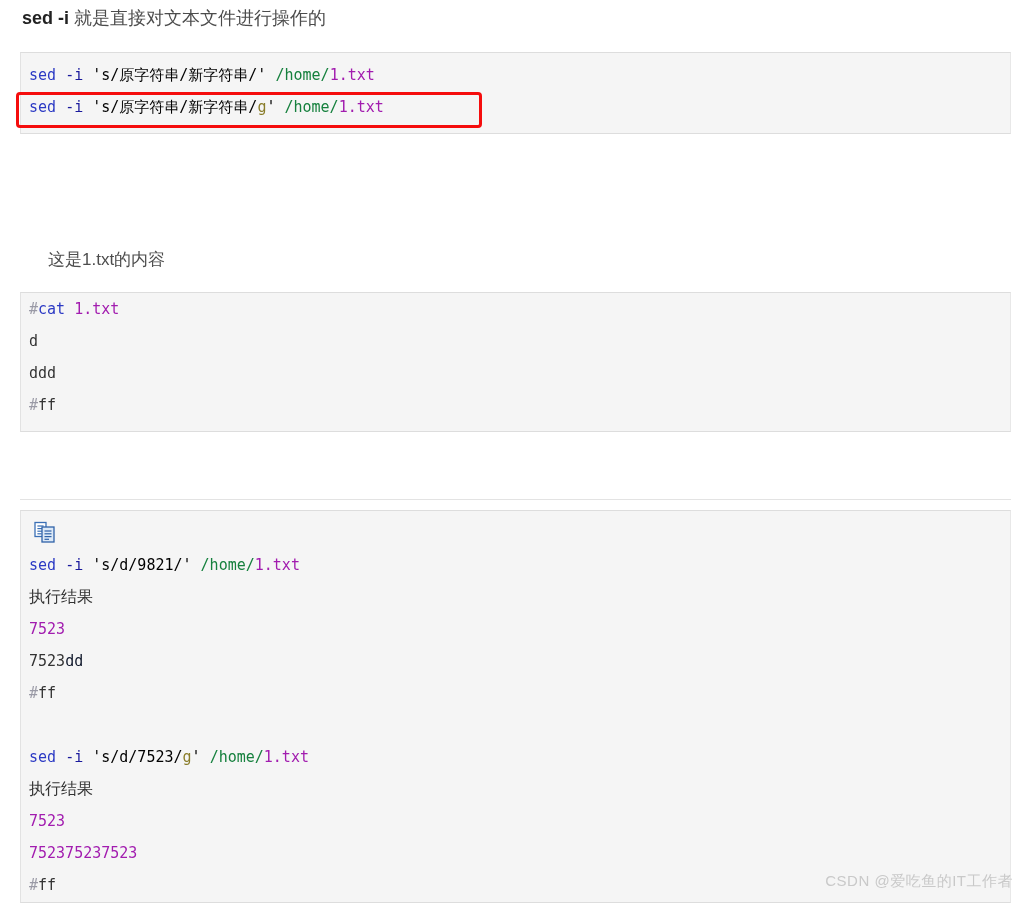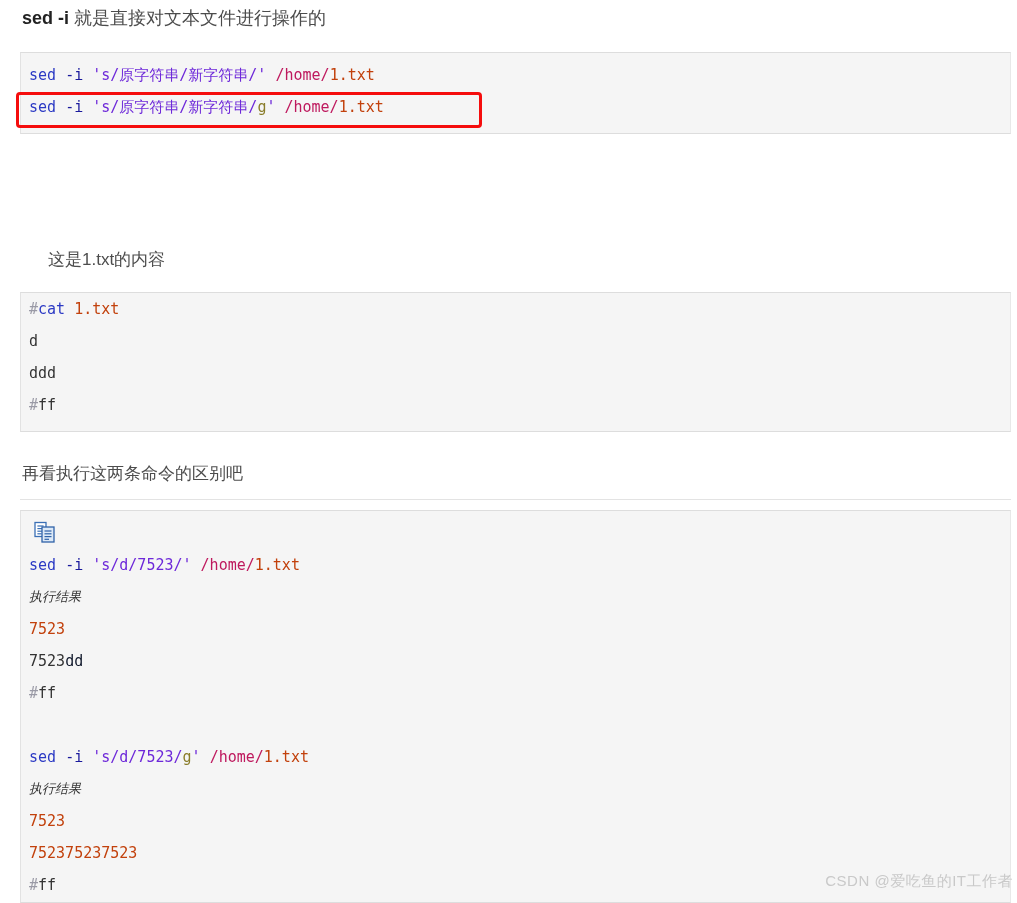--- a/index.html
+++ b/index.html
@@ -60,31 +60,30 @@
   }
   .codeline {
     white-space: pre;
     line-height: 32px;
     height: 32px;
     padding-left: 8px;
     color: #333333;
   }
   .codeline.cjk {
     font-family: "Liberation Sans", "DejaVu Sans", sans-serif;
-    font-size: 13px;
-    font-style: italic;
+    font-size: 16px;
   }
   .codeline.blank { height: 32px; }
 
   
   .tk-cmd   { color: #2b39c4; }          
   .tk-opt   { color: #1a1a9c; }          
-  .tk-str   { color: #6d28d9; }          
-  .tk-path  { color: #be185d; }          
-  .tk-num   { color: #c2410c; }          
+  .tk-str   { color: #000000; }          
+  .tk-path  { color: #15803d; }          
+  .tk-num   { color: #a21caf; }          
   .tk-g     { color: #8a7d2a; }          
   .tk-hash  { color: #9a9aa6; }          
   .tk-plain { color: #333333; }
   .tk-blue  { color: #0f172a; }
 
   
   .redbox {
     position: absolute;
     border: 3px solid #f50d0d;
     border-radius: 4px;
@@ -134,26 +133,25 @@
 
   <div class="para" style="top:248px;margin-left:26px;">这是1.txt的内容</div>
 
   <div class="codeblock" id="cb2" style="left:20px; top:292px; width:991px; height:140px; padding-top:0;">
       <div class="codeline"><span class="tk-hash">#</span><span class="tk-cmd">cat</span><span class="tk-plain"> </span><span class="tk-num">1.txt</span></div>
       <div class="codeline"><span class="tk-plain">d</span></div>
       <div class="codeline"><span class="tk-plain">ddd</span></div>
       <div class="codeline"><span class="tk-hash">#</span><span class="tk-plain">ff</span></div>
     </div>
 
-  <div class="para" style="top:462px;">再看执行这两条命令的区别吧</div>
 
   <div class="divider" style="left:20px; top:499px; width:991px;"></div>
 
   <div class="codeblock" id="cb3" style="left:20px; top:510px; width:991px; height:393px; padding-top:38px;">
-      <div class="codeline"><span class="tk-cmd">sed</span><span class="tk-plain"> </span><span class="tk-opt">-i</span><span class="tk-plain"> </span><span class="tk-str">'s/d/7523/'</span><span class="tk-plain"> </span><span class="tk-path">/home/</span><span class="tk-num">1.txt</span></div>
+      <div class="codeline"><span class="tk-cmd">sed</span><span class="tk-plain"> </span><span class="tk-opt">-i</span><span class="tk-plain"> </span><span class="tk-str">'s/d/9821/'</span><span class="tk-plain"> </span><span class="tk-path">/home/</span><span class="tk-num">1.txt</span></div>
       <div class="codeline cjk"><span class="tk-plain">执行结果</span></div>
       <div class="codeline"><span class="tk-num">7523</span></div>
       <div class="codeline"><span class="tk-plain">7523</span><span class="tk-blue">dd</span></div>
       <div class="codeline"><span class="tk-hash">#</span><span class="tk-plain">ff</span></div>
       <div class="codeline blank">&nbsp;</div>
       <div class="codeline"><span class="tk-cmd">sed</span><span class="tk-plain"> </span><span class="tk-opt">-i</span><span class="tk-plain"> </span><span class="tk-str">'s/d/7523/</span><span class="tk-g">g</span><span class="tk-str">'</span><span class="tk-plain"> </span><span class="tk-path">/home/</span><span class="tk-num">1.txt</span></div>
       <div class="codeline cjk"><span class="tk-plain">执行结果</span></div>
       <div class="codeline"><span class="tk-num">7523</span></div>
       <div class="codeline"><span class="tk-num">752375237523</span></div>
       <div class="codeline"><span class="tk-hash">#</span><span class="tk-plain">ff</span></div>

